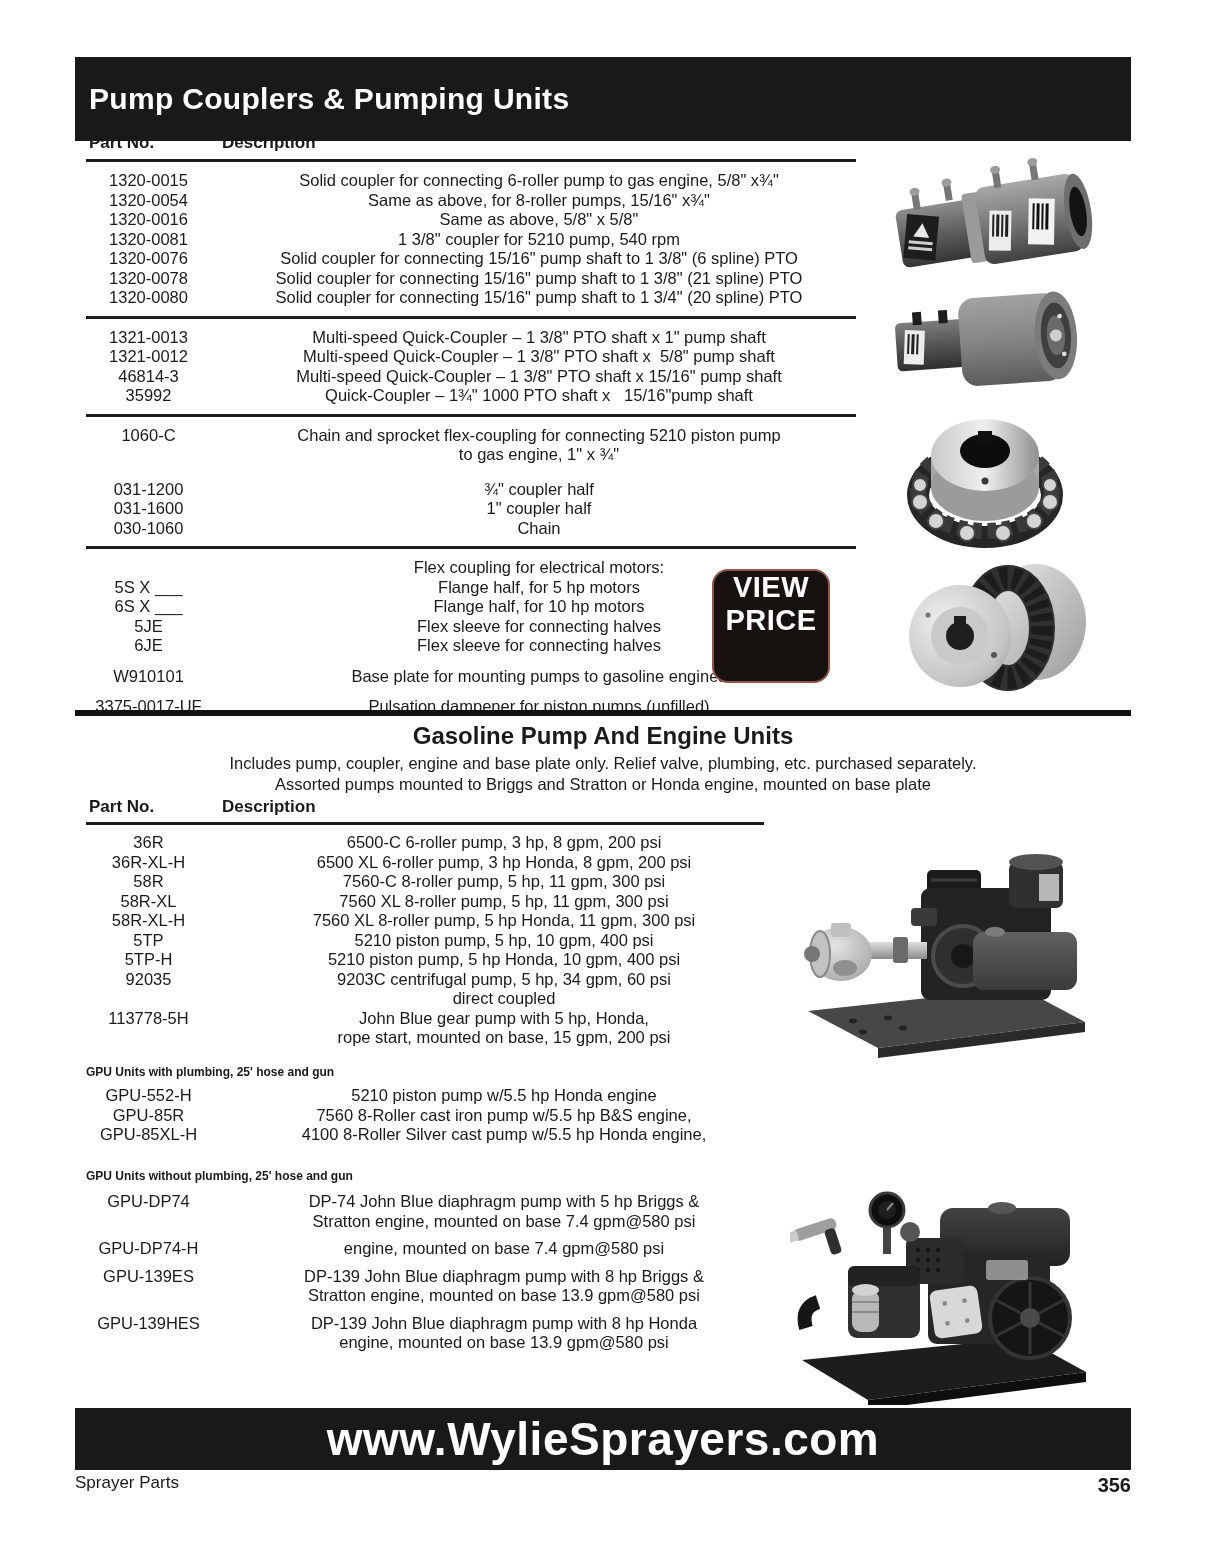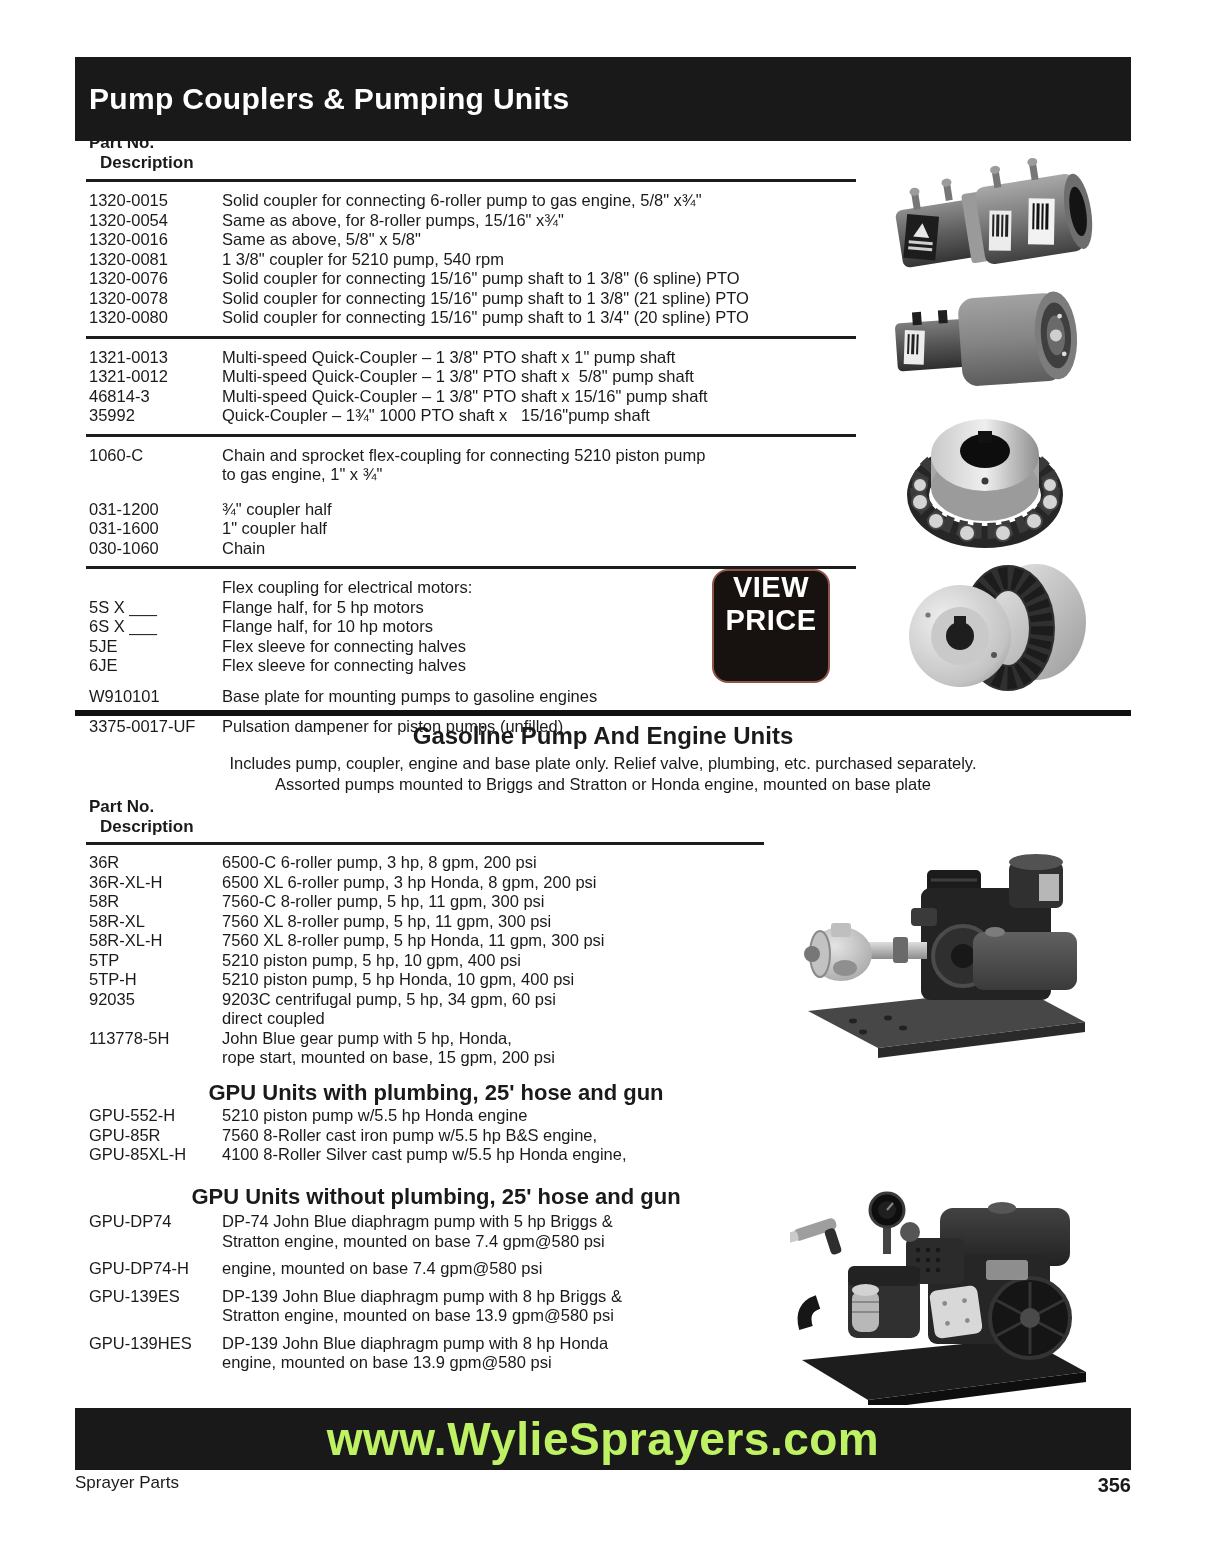--- a/index.html
+++ b/index.html
@@ -8,59 +8,59 @@
     font-family:"Liberation Sans", sans-serif;color:#1a1a1a;overflow:hidden;
   }
   .abs{position:absolute;}
 
   
   #title-bar{left:75px;top:57px;width:1056px;height:84px;background:#191919;display:flex;align-items:center;}
   #title-bar .title{color:#ffffff;font-size:30px;font-weight:bold;margin-left:14px;letter-spacing:0.3px;}
 
   
   .tbl{font-size:16.5px;line-height:19.5px;}
-  .thead{display:flex;font-weight:bold;font-size:17px;line-height:20px;flex-direction:column;}
+  .thead{display:flex;font-weight:bold;font-size:17px;line-height:20px;}
   .part{width:119px;flex-shrink:0;padding-left:3px;}
   .thead .desc-h{flex:1;padding-left:14px;}
-  .trow{display:flex;}
+  .trow{display:flex;text-align:center;}
   .trow .desc{flex:1;padding-left:14px;}
   .trow .desc div{white-space:pre;}
   .rule{height:3px;background:#1c1c1c;border:none;}
   #table1{left:86px;top:133px;width:770px;}
   #table1 .rule{margin:6px 0 0 0;}
   #table1 .grp{margin-top:9px;}
   .mt14{margin-top:15px !important;}
   .mt11{margin-top:11px !important;}
 
   #divider{left:75px;top:710px;width:1056px;height:6px;background:#111111;}
 
   
   #gas-heading{left:75px;top:722px;width:1056px;text-align:center;font-size:24px;font-weight:bold;line-height:28px;}
   #gas-sub{left:75px;top:753px;width:1056px;text-align:center;font-size:16.5px;line-height:21px;}
   #table2{left:86px;top:797px;width:700px;}
   #table2 .rule{margin:5px 0 0 0;width:678px;}
   #table2 .grp{margin-top:8px;}
-  .gpu-heading{font-weight:bold;font-size:22px;text-align:center;width:700px;}
+  .gpu-heading{font-weight:bold;font-size:12px;text-align:left;width:700px;}
   #gpu1-heading{margin-top:15px;}
   #gpu1-rows{margin-top:4px;}
   #gpu2-heading{margin-top:22px;}
   #gpu2-rows{margin-top:6px;}
   .spaced .trow + .trow{margin-top:8px;}
 
   
   #view-price{
     left:712px;top:569px;width:118px;height:114px;background:#17120f;
     border:2px solid #8f554a;border-radius:16px;box-sizing:border-box;
     display:flex;flex-direction:column;align-items:center;justify-content:flex-start;
     color:#ffffff;font-weight:bold;font-size:29px;line-height:33px;letter-spacing:0.5px;cursor:pointer;
   }
 
   
   #footer-bar{left:75px;top:1408px;width:1056px;height:62px;background:#191919;display:flex;align-items:center;justify-content:center;}
-  #footer-bar .url{color:#bef264;font-size:46px;font-weight:bold;letter-spacing:0.5px;}
+  #footer-bar .url{color:#ffffff;font-size:46px;font-weight:bold;letter-spacing:0.5px;}
   #footer-left{left:75px;top:1473px;font-size:17px;}
   #page-num{left:75px;top:1474px;width:1056px;text-align:right;font-size:20px;font-weight:bold;}
 
   .photo{display:block;}
 </style>
 </head>
 <body>
 
 <div class="abs" id="title-bar">
   <span class="title">Pump Couplers &amp; Pumping Units</span>

